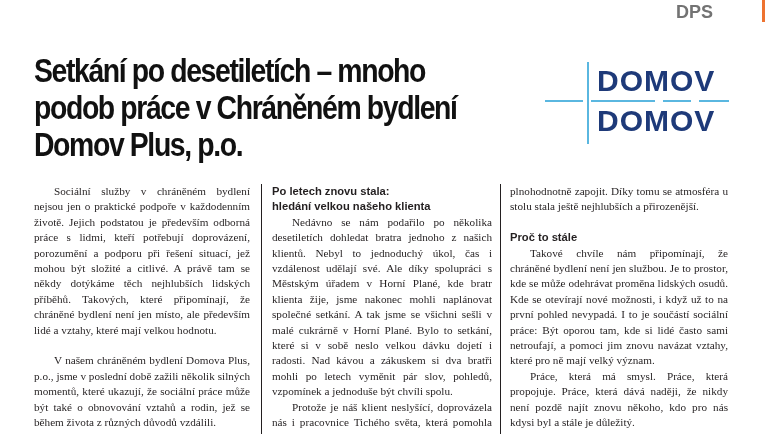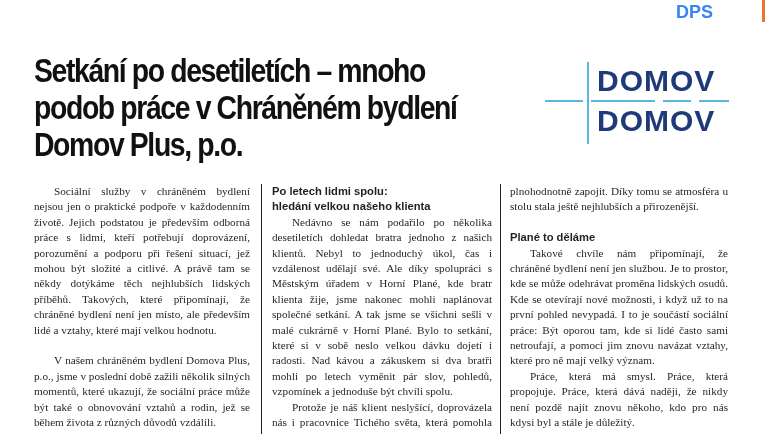--- a/index.html
+++ b/index.html
@@ -1,17 +1,17 @@
 <!DOCTYPE html>
 <html><head>
   <meta charset="utf-8">
   <style>
     html, body { margin:0; padding:0; background:#fff; }
     body { width:765px; height:434px; position:relative; overflow:hidden; font-family:"Liberation Sans", sans-serif; color:#231f20; }
-    .section-tag { position:absolute; right:52px; top:2px; font-family:"Liberation Sans", sans-serif; font-weight:bold; font-size:18px; color:#3b82f6; letter-spacing:0px; }
+    .section-tag { position:absolute; right:52px; top:2px; font-family:"Liberation Sans", sans-serif; font-weight:bold; font-size:18px; color:#737373; letter-spacing:0px; }
     .section-bar { position:absolute; left:762px; top:0; width:5px; height:22px; background:#ee7330; }
     .title { position:absolute; left:34px; top:52px; width:500px; margin:0; font-family:"Liberation Sans", sans-serif; font-weight:bold; font-size:33px; line-height:37px; letter-spacing:-1.6px; transform:scaleX(0.86); transform-origin:left top; color:#111; width:580px; }
     .logo { position:absolute; left:545px; top:60px; width:200px; height:90px; }
     .logo .vline { position:absolute; left:42px; top:2px; width:2px; height:82px; background:#5ab7e0; }
     .logo .hseg { position:absolute; top:40px; height:2px; background:#5ab7e0; }
     .logo .word { position:absolute; left:52px; font-family:Liberation Sans, sans-serif; font-weight:bold; font-size:30px; color:#1e3a79; letter-spacing:1px; line-height:30px; }
     .col { position:absolute; top:184px; font-size:11.2px; line-height:15.4px; text-align:justify; }
     .col p { margin:0; text-indent:20px;font-family:Liberation Serif, serif; }
     .col p.gap { margin-top:15.4px; }
     .col h3 { margin:0; font-size:11.2px; line-height:15.4px; font-weight:bold; }
@@ -43,26 +43,26 @@
 </div>
 
 <div class="col col1">
   <p>Sociální služby v chráněném bydlení nejsou jen o praktické podpoře v každodenním životě. Jejich podstatou je především odborná práce s lidmi, kteří potřebují doprovázení, porozumění a podporu při řešení situací, jež mohou být složité a citlivé. A právě tam se někdy dotýkáme těch nejhlubších lidských příběhů. Takových, které připomínají, že chráněné bydlení není jen místo, ale především lidé a vztahy, které mají velkou hodnotu.</p>
   <p class="gap">V našem chráněném bydlení Domova Plus, p.o., jsme v poslední době zažili několik silných momentů, které ukazují, že sociální práce může být také o obnovování vztahů a rodin, jež se během života z různých důvodů vzdálili.</p>
 </div>
 
 <div class="divider" style="left:261px;"></div>
 
 <div class="col col2">
-  <h3><span>Po letech lidmi spolu:</span><br><span>hledání velkou našeho klienta</span></h3>
+  <h3><span>Po letech znovu stala:</span><br><span>hledání velkou našeho klienta</span></h3>
   <p>Nedávno se nám podařilo po několika desetiletích dohledat bratra jednoho z našich klientů. Nebyl to jednoduchý úkol,  čas i vzdálenost udělají své. Ale díky spolupráci s Městským úřadem v Horní Plané, kde bratr klienta žije, jsme nakonec mohli naplánovat společné setkání. A tak jsme se všichni sešli v malé cukrárně v Horní Plané. Bylo to setkání, které si v sobě neslo velkou dávku dojetí i radosti. Nad kávou a zákuskem si dva bratři mohli po letech vyměnit pár slov, pohledů, vzpomínek a jednoduše být chvíli spolu.</p>
   <p>Protože je náš klient neslyšící, doprovázela nás i pracovnice Tichého světa, která pomohla zprostředkovat komunikaci tak, aby se i on mohl</p>
 </div>
 
 <div class="divider" style="left:500px;"></div>
 
 <div class="col col3">
   <p style="text-indent:0">plnohodnotně zapojit. Díky tomu se atmosféra u stolu stala ještě nejhlubších a přirozenější.</p>
-  <h3 style="margin-top:15.4px;">Plané to děláme</h3>
+  <h3 style="margin-top:15.4px;">Proč to stále</h3>
   <p>Takové chvíle nám připomínají, že chráněné bydlení není jen službou. Je to prostor, kde se může odehrávat proměna lidských osudů. Kde se otevírají nové možnosti, i když už to na první pohled nevypadá. I to je součástí sociální práce: Být oporou tam, kde si lidé často sami netroufají, a pomoci jim znovu navázat vztahy, které pro ně mají velký význam.</p>
   <p>Práce, která má smysl. Práce, která propojuje. Práce, která dává naději, že nikdy není pozdě najít znovu někoho, kdo pro nás kdysi byl a stále je důležitý.</p>
 
 </div>
 
 </body></html>

